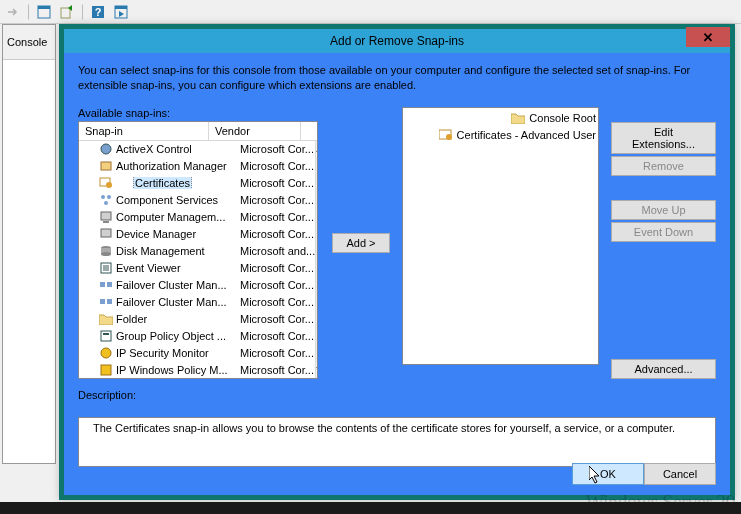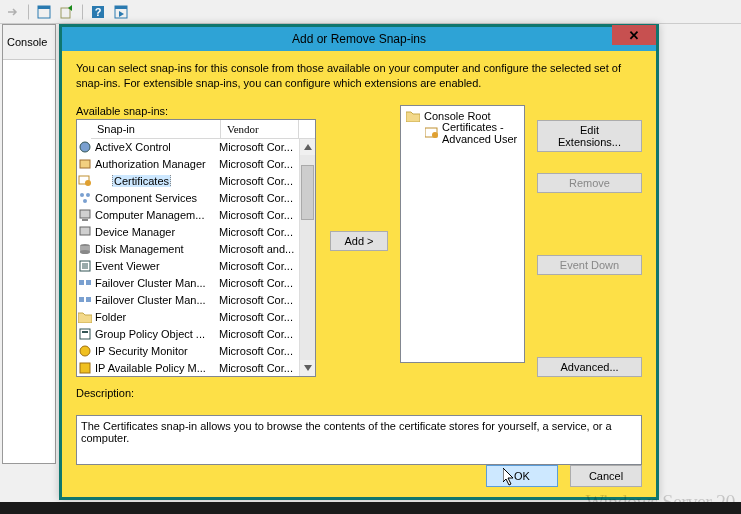--- a/index.html
+++ b/index.html
@@ -6,68 +6,68 @@
 body { width: 741px; height: 514px; background: #f0f0f0; position: relative; overflow: hidden; }
 
 .toolbar { height: 24px; background: #f0f0f0; border-bottom: 1px solid #ccc; display: flex; align-items: center; padding: 0 2px; }
 .toolbar .ticon { width: 22px; height: 20px; display: flex; align-items: center; justify-content: center; border: 1px solid transparent; margin-right: 1px; }
 .toolbar .ticon.sep { border-left: 1px solid #bbb; width: 1px; margin: 0 3px; height: 16px; }
 .toolbar svg { display: block; }
 
 .left-panel { position: absolute; left: 2px; top: 24px; width: 54px; height: 440px; border: 1px solid #999; background: #fff; }
 .left-panel .head { padding: 11px 4px; background: #f0f0f0; border-bottom: 1px solid #ccc; }
 
-.dialog { position: absolute; left: 59px; top: 24px; width: 600px; height: 476px; background: #fde047; border: 3px solid #0f766e; box-shadow: 0 0 8px rgba(0,0,0,0.2); }
+.dialog { position: absolute; left: 59px; top: 24px; width: 676px; height: 476px; background: #3b82f6; border: 5px solid #0f766e; box-shadow: 0 0 8px rgba(0,0,0,0.2); }
 .titlebar { height: 24px; background: #2ea3d6; display: flex; align-items: center; position: relative; }
 .titlebar .title { position: absolute; left: 0; right: 0; text-align: center; color: #000; font-size: 12px; }
 .titlebar .close { position: absolute; right: 0; top: -2px; width: 44px; height: 20px; background: #c75050; color: #000; display: flex; align-items: center; justify-content: center; font-weight: bold; font-size: 13px; }
 
 .content { padding: 10px 14px 10px 14px; }
 .intro { line-height: 1.35; margin-bottom: 14px; }
 .cols { display: flex; gap: 12px; }
 
 .grp-label { margin-bottom: 2px; }
 .avail-box { width: 240px; height: 258px; border: 1px solid #828790; background: #fff; display: flex; flex-direction: column; }
-.av-head { display: flex; border-bottom: 1px solid #d8d8d8; background: #fff; margin-left: 14px; }
+.av-head { display: flex; border-bottom: 1px solid #d8d8d8; background: #fff; }
 .av-head .cell { padding: 3px 6px; border-right: 1px solid #d8d8d8; background: #fff; position: relative; }
 .av-head .c1 { width: 130px; }
-.av-head .c2 { flex: 1; font-family: Liberation Serif, serif; }
+.av-head .c2 { flex: 1; }
 .av-head .sc { width: 16px; border-right: none; }
 .av-body { flex: 1; overflow: hidden; display: flex; }
 .av-list { flex: 1; }
-.av-row { display: flex; height: 17px; align-items: center; padding-left: 0; }
+.av-row { display: flex; height: 17px; align-items: center; padding-left: 19px; }
 .av-row.sel .txt { background: #cde8ff; border: 1px dotted #888; padding: 0 1px; margin-left: 17px; }
 .av-row .ic { width: 16px; height: 16px; display: flex; align-items: center; justify-content: center; margin-right: 2px; }
 .av-row .c1 { width: 124px; white-space: nowrap; overflow: hidden; text-overflow: ellipsis; }
 .av-row .c2 { flex: 1; white-space: nowrap; overflow: hidden; text-overflow: ellipsis; }
 .av-scroll { width: 16px; background: #f0f0f0; border-left: 1px solid #ddd; display: flex; flex-direction: column; }
 .av-scroll .arr { height: 16px; display: flex; align-items: center; justify-content: center; background: #f0f0f0; }
 .av-scroll .track { flex: 1; background: #e8e8e8; position: relative; }
 .av-scroll .thumb { position: absolute; left: 1px; right: 1px; top: 10px; height: 55px; background: #cdcdcd; border: 1px solid #aaa; }
 
 .mid-col { width: 60px; display: flex; flex-direction: column; align-items: flex-end; padding-top: 126px; }
 .btn { min-width: 58px; padding: 3px 10px; background: #e1e1e1; border: 1px solid #acacac; cursor: default; text-align: center; }
 .btn.primary { background: #cde8ff; border-color: #5b9dd9; }
 .btn.disabled { color: #888; }
 
 .sel-col { flex: 1; }
 .sel-box { height: 258px; border: 1px solid #828790; background: #fff; padding: 2px; }
-.tree-row { display: flex; align-items: center; height: 17px; }
+.tree-row { display: flex; align-items: center; height: 17px; justify-content: flex-end; }
 .tree-row.lvl1 { padding-left: 2px; }
 .tree-row.lvl2 { padding-left: 22px; }
 .tree-row .ic { width: 16px; height: 16px; margin-right: 3px; display:flex; align-items:center; justify-content:center; }
 
-.right-col { width: 105px; display: flex; flex-direction: column; gap: 21px; margin-top: 15px; }
+.right-col { width: 105px; display: flex; flex-direction: column; gap: 2px; margin-top: 15px; }
 .right-col .btn { min-width: 105px; }
 .right-col .spacer { flex: 1; }
 
 .desc-label { margin-top: 10px; margin-bottom: 16px; }
-.desc-box { height: 50px; border: 1px solid #828790; background: #fff; padding: 4px 4px; }
-
-.footer { display: flex; justify-content: flex-end; gap: 12px; padding: 10px 14px; position: absolute; bottom: 0; left: 0; right: 0; align-items: center; }
+.desc-box { height: 50px; border: 1px solid #828790; background: #fff; padding: 4px 14px; }
+
+.footer { display: flex; justify-content: flex-end; gap: 0; padding: 10px 14px; position: absolute; bottom: 0; left: 0; right: 0; align-items: center; }
 .footer .btn { min-width: 72px; padding: 4px 10px; }
 .cursor { position: absolute; pointer-events: none; z-index: 50; }
 
 .taskbar { position: absolute; bottom: 0; left: 0; right: 0; height: 12px; background: #1a1a1a; }
 .ws-logo { position: absolute; bottom: 0; right: 6px; font-size: 20px; color: rgba(0,0,0,0.18); font-weight: 300; letter-spacing: -0.5px; font-family: "Segoe UI Light","Segoe UI"; }
 </style>
 </head>
 <body>
 
 <div class="toolbar">
@@ -255,21 +255,21 @@
                   </span>
                   <span class="c1"><span class="txt">IP Security Monitor</span></span>
                   <span class="c2">Microsoft Cor...</span>
                 </div>
                 <div class="av-row">
                   <span class="ic">
                     <svg width="14" height="14">
                       <rect x="2" y="2" width="10" height="10" fill="#f0c020" stroke="#a07010"></rect>
                     </svg>
                   </span>
-                  <span class="c1"><span class="txt">IP Available Policy M...</span></span>
+                  <span class="c1"><span class="txt">IP Windows Policy M...</span></span>
                   <span class="c2">Microsoft Cor...</span>
                 </div>
               </div>
             <div class="av-scroll">
               <div class="arr">
                   <svg width="8" height="6">
                     <path d="M0 6 L4 0 L8 6 Z" fill="#606060"></path>
                   </svg>
                 </div>
               <div class="track">
@@ -308,20 +308,21 @@
               </span>
             <span>Certificates - Advanced User</span>
           </div>
         </div>
       </div>
 
       <div class="right-col">
         <div class="btn">Edit Extensions...</div>
         <div class="btn disabled">Remove</div>
         <div style="height:20px"></div>
+        <div class="btn disabled">Move Up</div>
         <div class="btn disabled">Event Down</div>
         <div class="spacer"></div>
         <div class="btn">Advanced...</div>
       </div>
     </div>
 
     <div class="desc-label">Description:</div>
     <div class="desc-box">
       <span>The Certificates snap-in allows you to browse the contents of the certificate stores for yourself, a service, or a computer.</span>
     </div>

